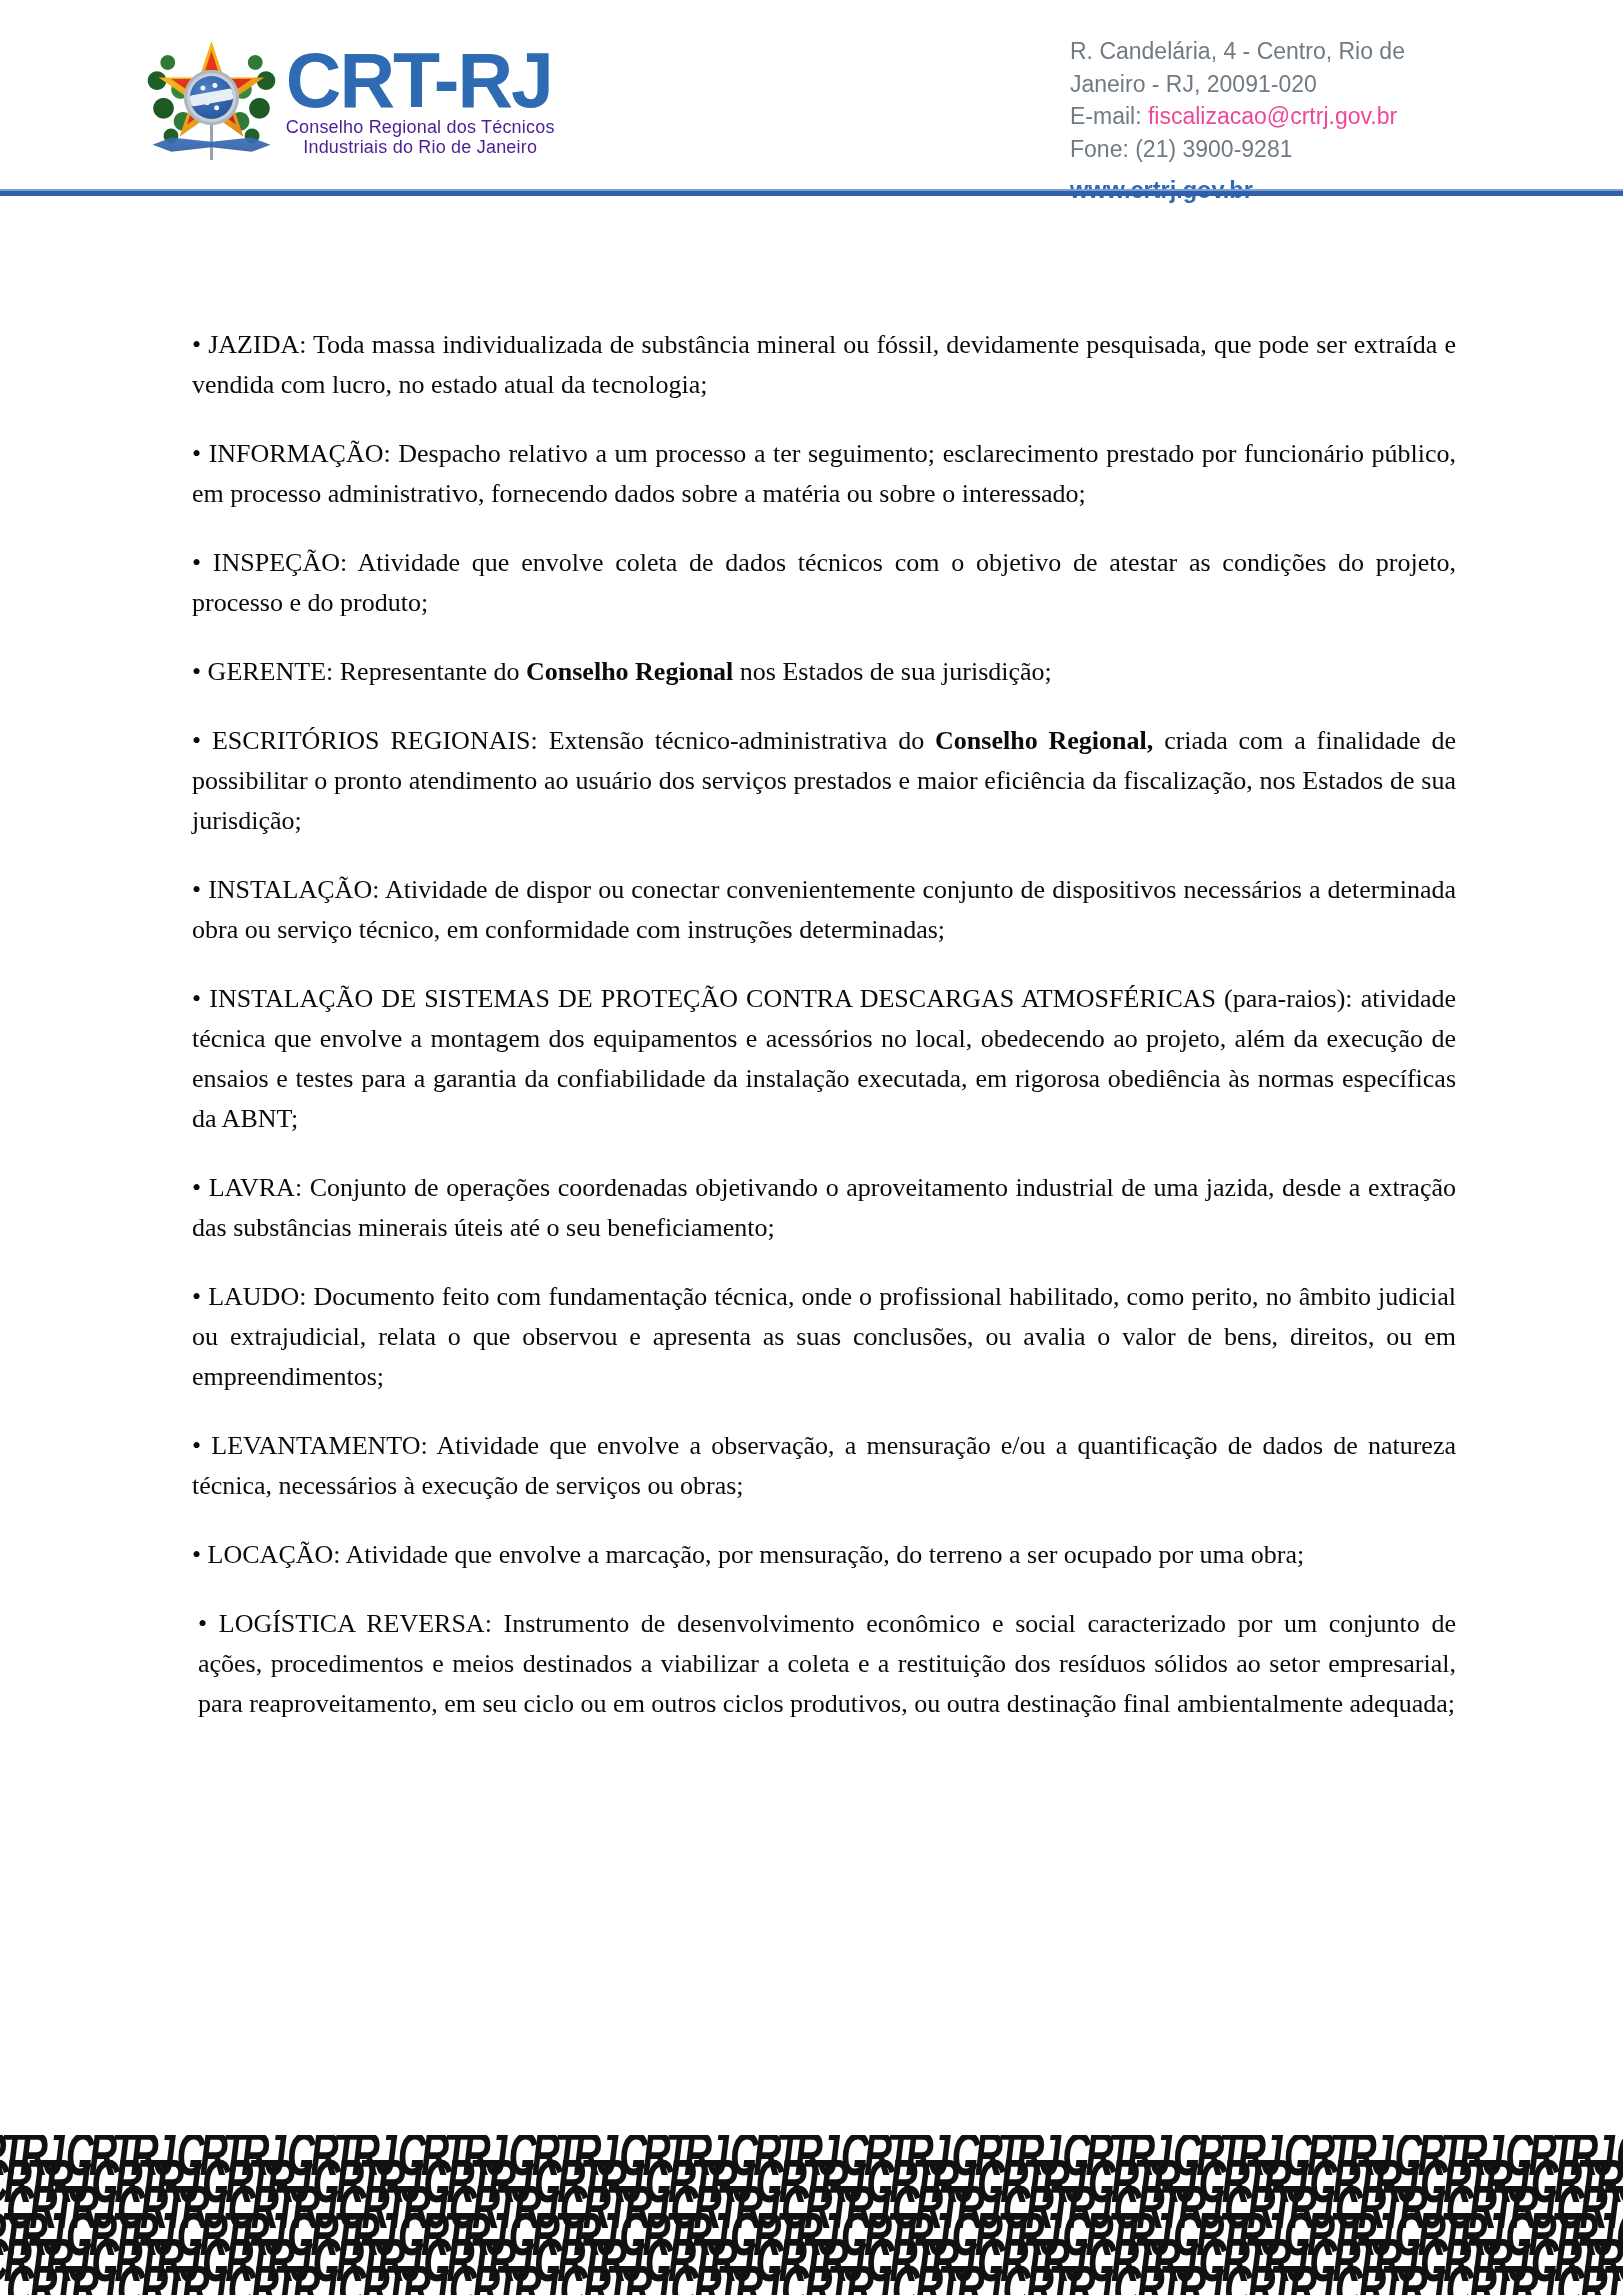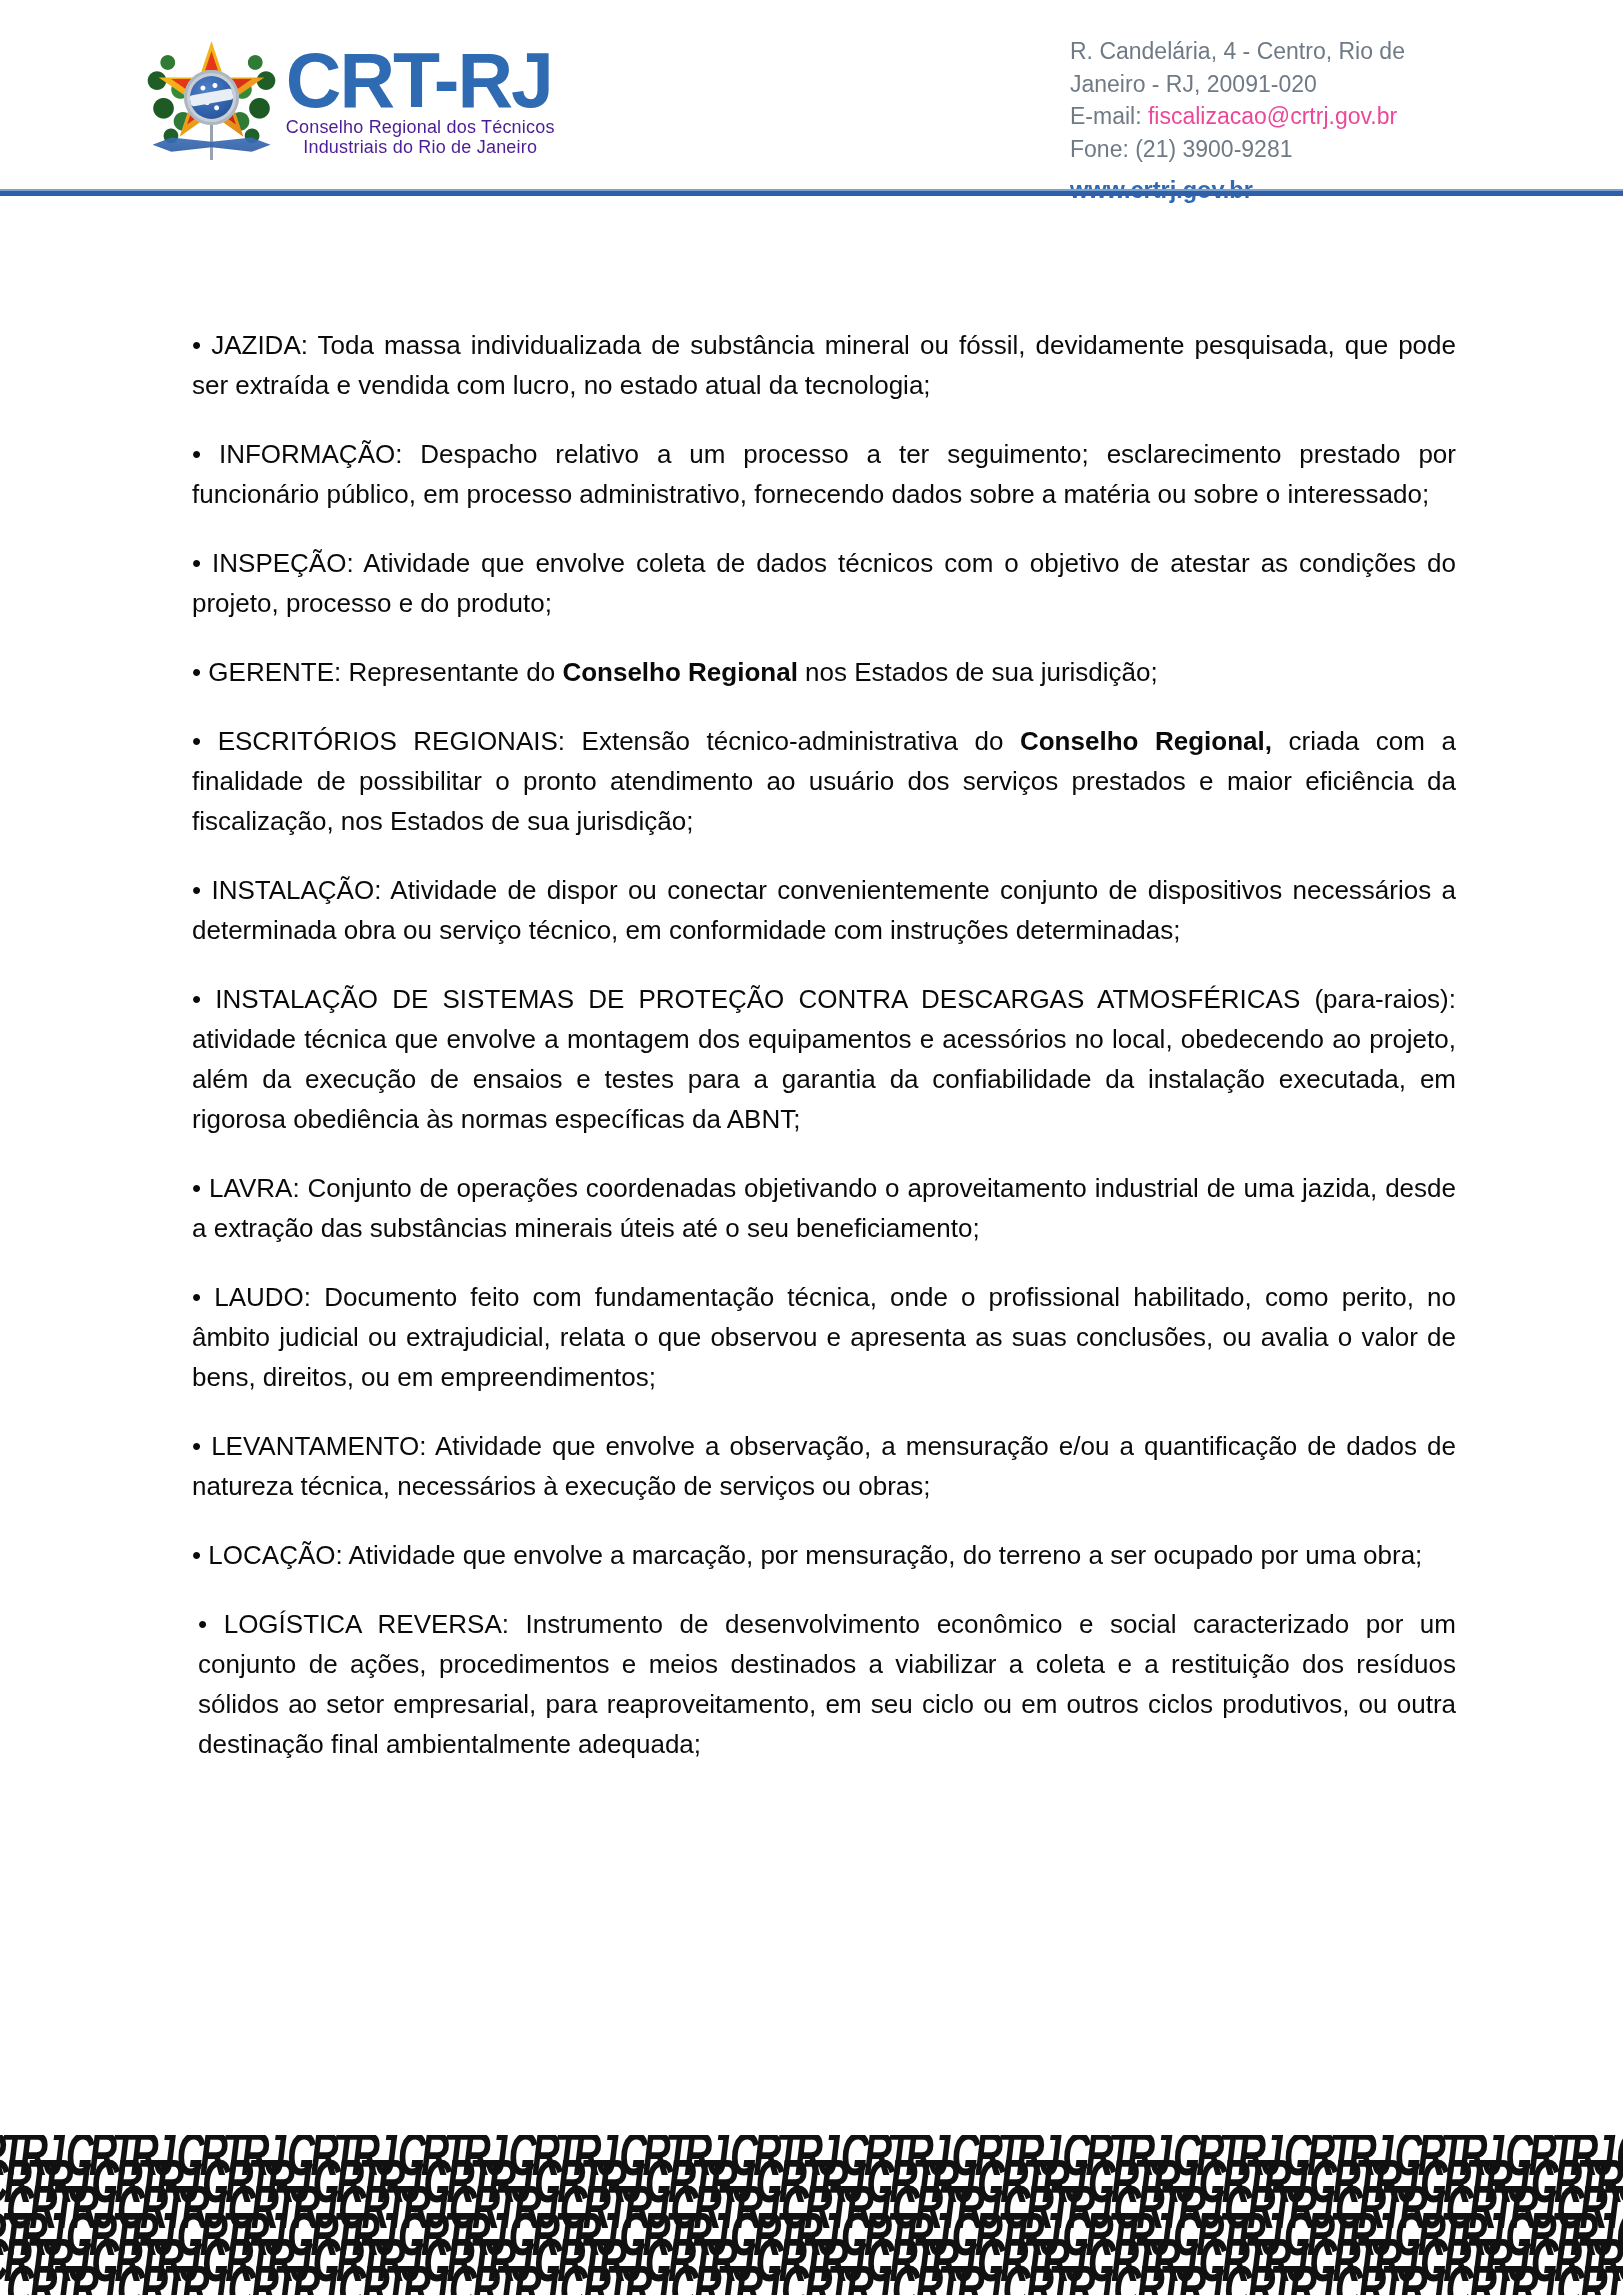--- a/index.html
+++ b/index.html
@@ -210,21 +210,21 @@
   }
 
   
   .content {
     position: absolute;
     left: 192px;
     top: 325px;
     width: 1264px;
   }
   .para {
-    font-family: Liberation Sans, sans-serif;
+    font-family: Liberation Serif, serif;
     font-size: 26px;
     line-height: 40px;
     color: #0a0a0a;
     text-align: justify;
     text-justify: inter-word;
     margin: 0 0 29px 0;
     text-indent: 0;
   }
   .para:last-child { margin-bottom: 0; margin-left: 6px; }
   .para b { font-weight: bold; }

